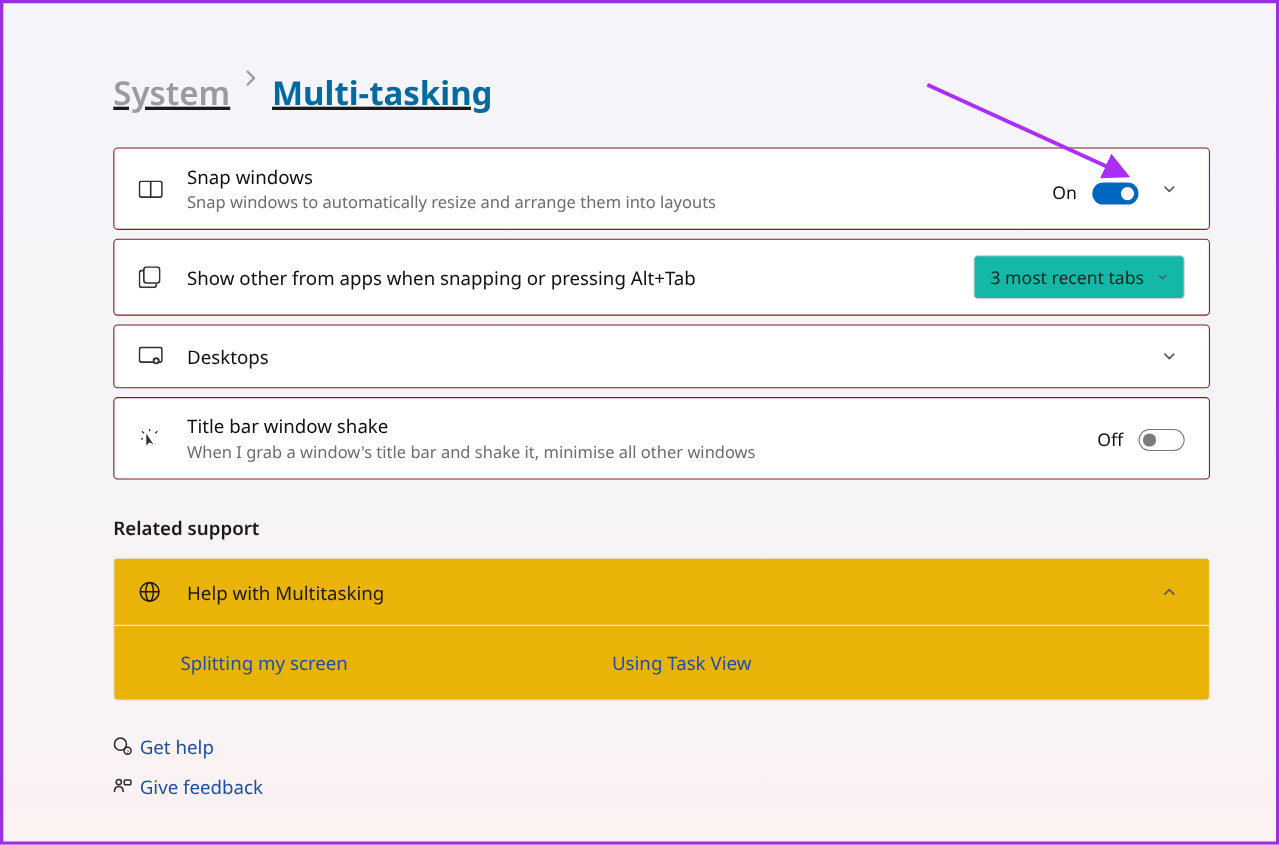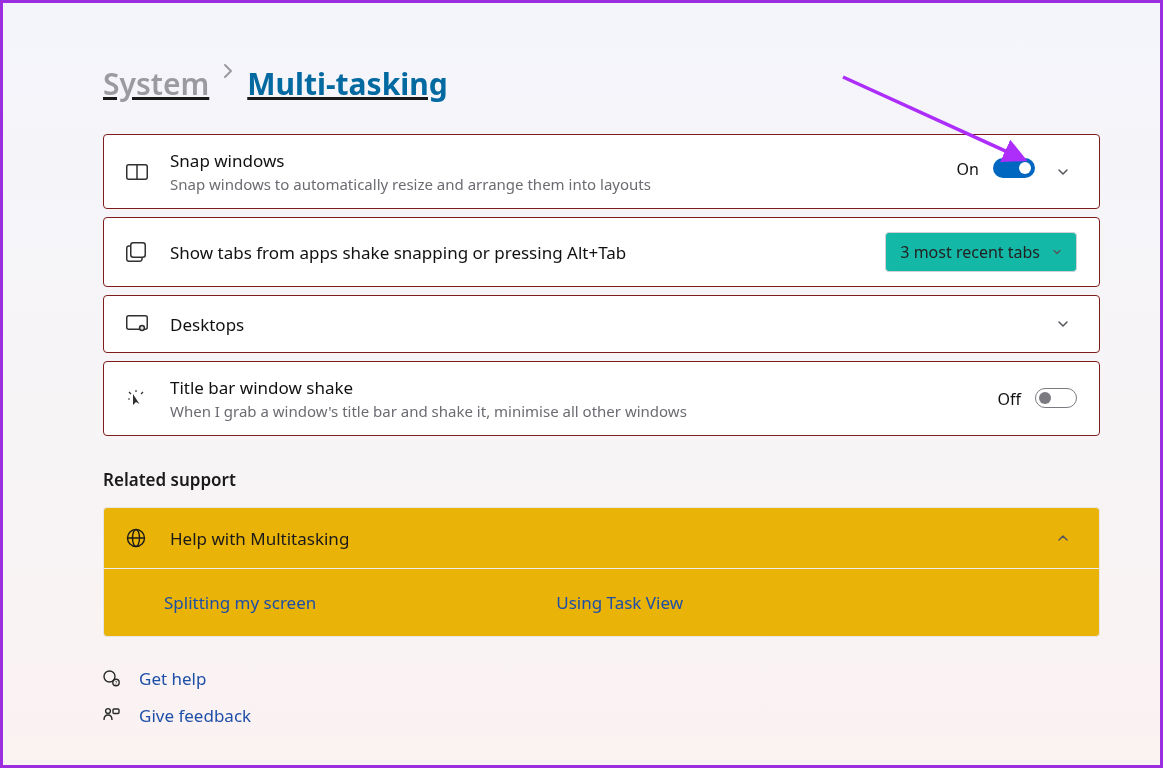--- a/index.html
+++ b/index.html
@@ -73,21 +73,21 @@
     font-size: 17px;
     color: #111;
   }
   .card .subtitle {
     font-size: 15px;
     color: #6b6b72;
     margin-top: 2px;
   }
   .card .right {
     display: flex;
-    align-items: flex-start;
+    align-items: flex-end;
     gap: 14px;
   }
   .state-label {
     font-size: 16px;
     color: #111;
   }
   .chev {
     width: 28px;
     height: 28px;
     display: flex;
@@ -165,21 +165,21 @@
     cursor: pointer;
   }
 
   
   .footer-links {
     margin-top: 30px;
   }
   .footer-links .flink {
     display: flex;
     align-items: center;
-    gap: 16px;
+    gap: 4px;
     margin-bottom: 14px;
     color: #1e4fa8;
     font-size: 17px;
     cursor: pointer;
   }
   .footer-links .flink .ficon { color:#2a2a2a; width:20px; text-align:center; }
 
   
   .arrow-annot {
     position: absolute;
@@ -231,21 +231,21 @@
     </div>
 
     <div class="card">
       <span class="icon">
         <svg width="20" height="20" viewBox="0 0 20 20">
             <rect x="4.75" y="0.75" width="14.5" height="14.5" rx="2.5" fill="none" stroke="currentColor" stroke-width="1.5"></rect>
             <path d="M4 4 H2.5 A2 2 0 0 0 0.75 6 V17 A2 2 0 0 0 2.75 19.25 H14 A2 2 0 0 0 16 17.5 V16" fill="none" stroke="currentColor" stroke-width="1.5"></path>
           </svg>
       </span>
       <div class="texts">
-        <div class="title">Show tabs from apps shake snapping or pressing Alt+Tab</div>
+        <div class="title">Show other from apps when snapping or pressing Alt+Tab</div>
       </div>
       <div class="right">
         <div class="dropdown">
           <span>3 most recent tabs</span>
           <span class="dd-chev">
             <svg width="10" height="10" viewBox="0 0 10 10">
                 <path d="M2 3.5 L5 6.5 L8 3.5" fill="none" stroke="currentColor" stroke-width="1.3" stroke-linecap="round" stroke-linejoin="round"></path>
               </svg>
           </span>
         </div>

